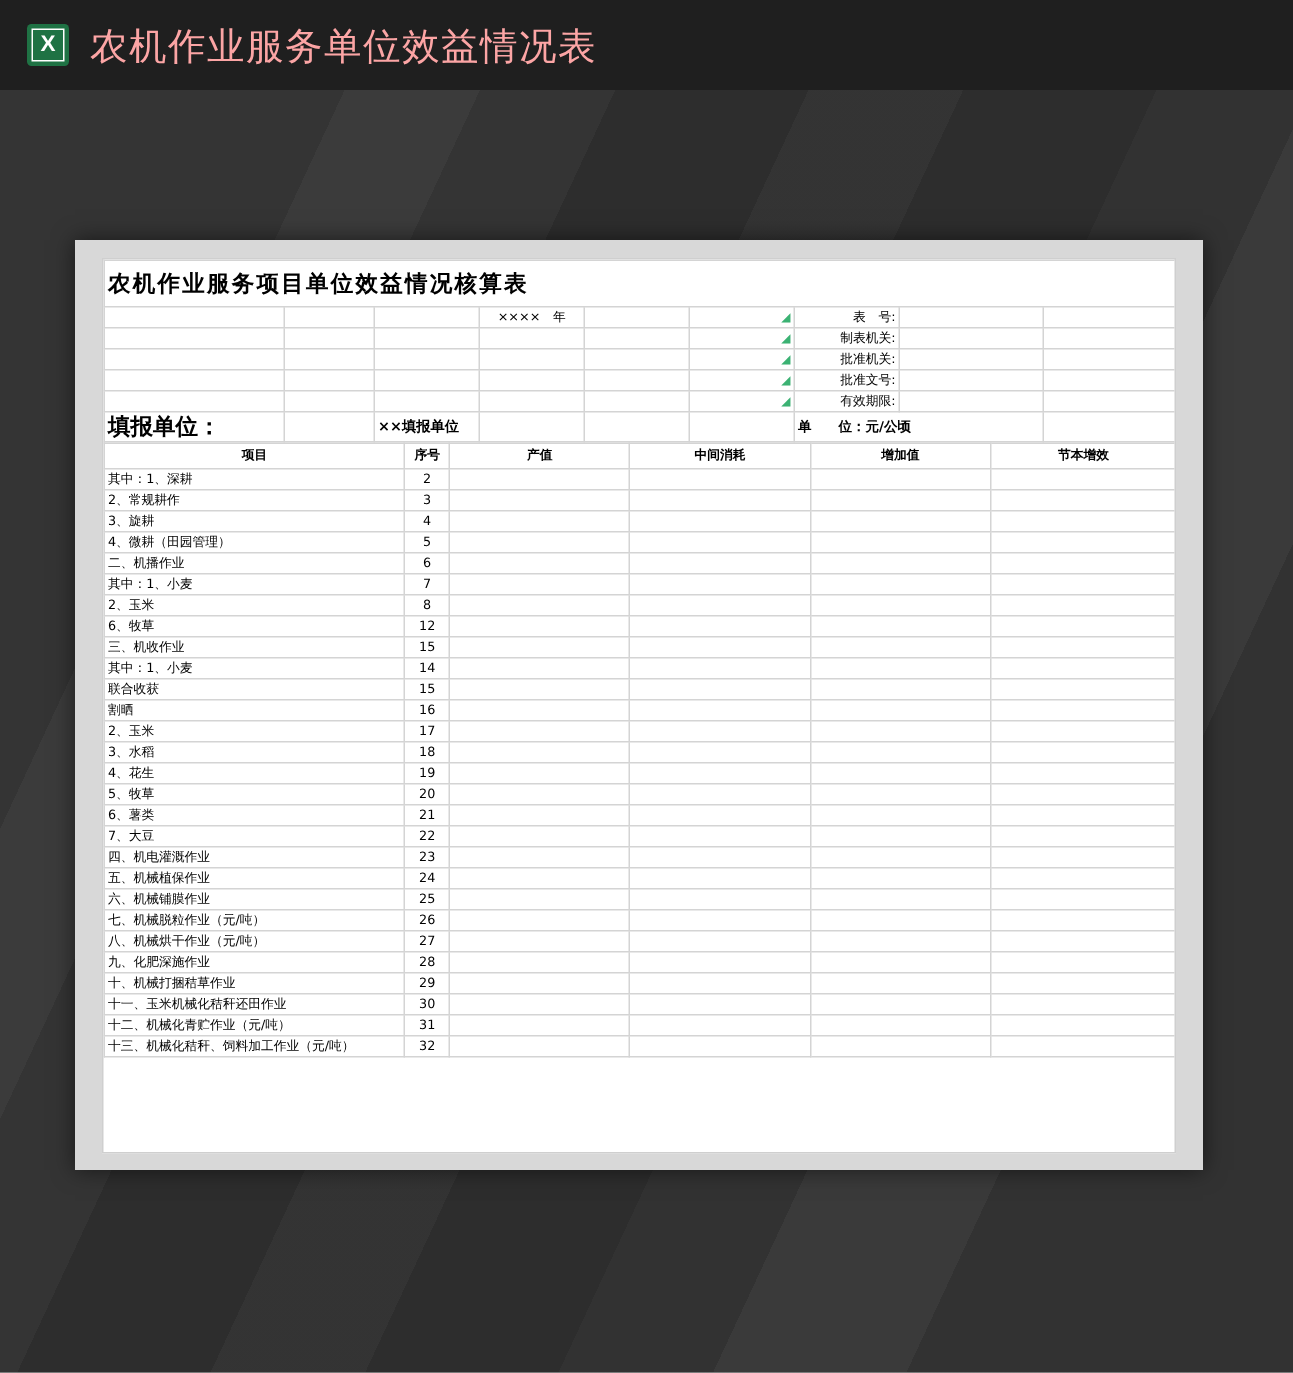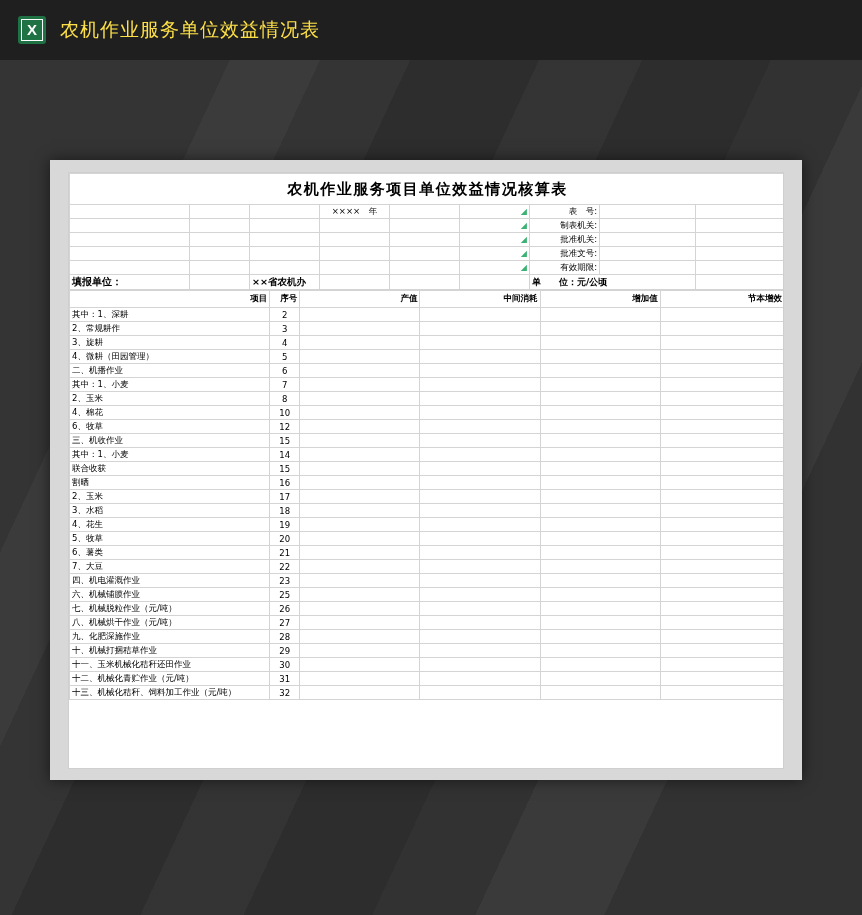--- a/index.html
+++ b/index.html
@@ -54,22 +54,22 @@
     position: absolute;
     inset: 0;
     color: #ffffff;
     font-size: 15px;
     font-weight: bold;
     line-height: 28px;
     text-align: center;
     font-family: "Liberation Sans", sans-serif;
   }
   .app-title {
-    color: #fde047;
-    font-size: 19px;
+    color: #fca5a5;
+    font-size: 25px;
     margin-left: 14px;
     letter-spacing: 1px;
     font-family: Liberation Serif, serif;
   }
 
   .sheet-shadow {
     position: absolute;
     left: 50px;
     top: 160px;
     width: 752px;
@@ -105,36 +105,36 @@
     padding: 0 2px;
     overflow: hidden;
     white-space: nowrap;
     vertical-align: middle;
   }
   td.noborder { border-color: transparent; }
 
   .doc-title {
     font-size: 15px;
     font-weight: bold;
-    text-align: center;
+    text-align: left;
     letter-spacing: 1.5px;
     height: 30px !important;
     font-family: "DejaVu Sans", "Liberation Sans", sans-serif;
   }
   .center { text-align: center; }
   .bold { font-weight: bold; }
 
   
   .mt td {
     border: 1px solid #000000;
     height: 14px;
     font-size: 8.5px;
   }
   .mt .hdr {
-    text-align: right;
+    text-align: center;
     font-weight: bold;
     height: 16px;
   }
   .item-cell { padding-left: 3px; }
   .ind0 { padding-left: 4px; }
   .ind2 { padding-left: 30px; }
   .ind3 { padding-left: 46px; margin-left: 34px; }
 
   .meta-label { font-size: 8.5px; text-align: right; }
   .green-mark {
@@ -225,23 +225,23 @@
       <td></td>
       <td></td>
       <td></td>
       <td></td>
       <td class="green-mark">◢</td>
       <td class="meta-label">有效期限:</td>
       <td></td>
       <td></td>
     </tr>
     <tr>
-      <td class="bold noborder" style="font-size:10px">填报单位：</td>
+      <td class="bold noborder" style="font-size:15px">填报单位：</td>
       <td class="noborder"></td>
-      <td class="noborder bold" style="font-size:9.5px">××省农机办</td>
+      <td class="noborder bold" style="font-size:9.5px">××填报单位</td>
       <td class="noborder"></td>
       <td class="noborder"></td>
       <td class="noborder"></td>
       <td class="noborder bold" style="font-size:9px" colspan="2">单　　位：元/公顷</td>
       <td class="noborder"></td>
     </tr>
   </tbody>
     </table>
 
   <table class="grid mt">
@@ -312,28 +312,20 @@
         </tr>
         <tr>
           <td class="item-cell ind2">2、玉米</td>
           <td class="center">8</td>
           <td></td>
           <td></td>
           <td></td>
           <td></td>
         </tr>
         <tr>
-          <td class="item-cell ind2">4、棉花</td>
-          <td class="center">10</td>
-          <td></td>
-          <td></td>
-          <td></td>
-          <td></td>
-        </tr>
-        <tr>
           <td class="item-cell ind2">6、牧草</td>
           <td class="center">12</td>
           <td></td>
           <td></td>
           <td></td>
           <td></td>
         </tr>
         <tr>
           <td class="item-cell ind0">三、机收作业</td>
           <td class="center">15</td>
@@ -410,20 +402,28 @@
           <td class="item-cell ind2">7、大豆</td>
           <td class="center">22</td>
           <td></td>
           <td></td>
           <td></td>
           <td></td>
         </tr>
         <tr>
           <td class="item-cell ind0">四、机电灌溉作业</td>
           <td class="center">23</td>
+          <td></td>
+          <td></td>
+          <td></td>
+          <td></td>
+        </tr>
+        <tr>
+          <td class="item-cell ind0">五、机械植保作业</td>
+          <td class="center">24</td>
           <td></td>
           <td></td>
           <td></td>
           <td></td>
         </tr>
         <tr>
           <td class="item-cell ind0">六、机械铺膜作业</td>
           <td class="center">25</td>
           <td></td>
           <td></td>

